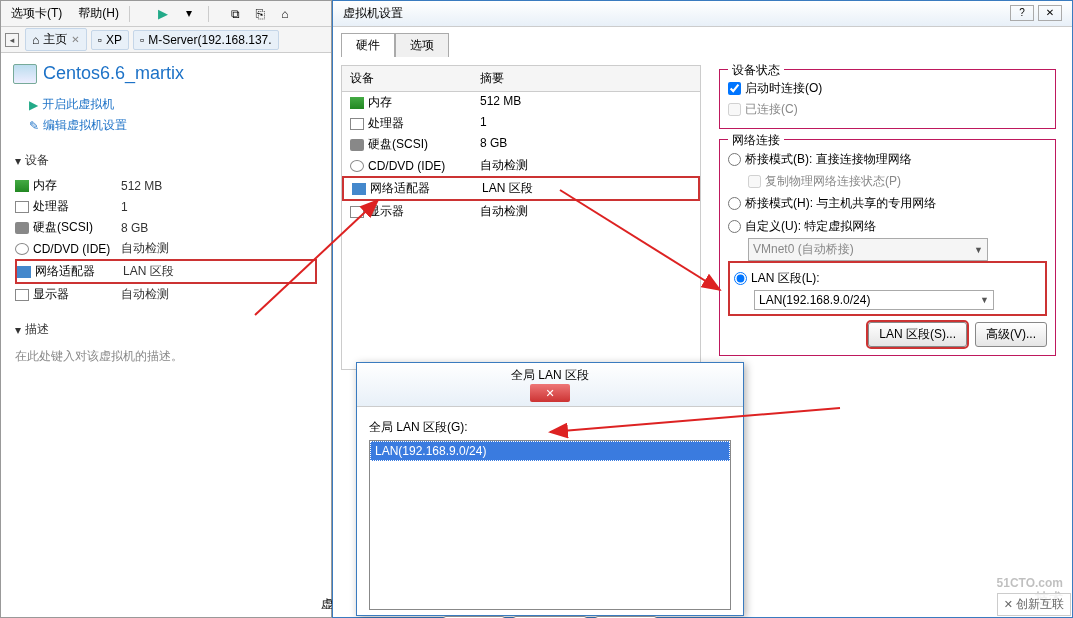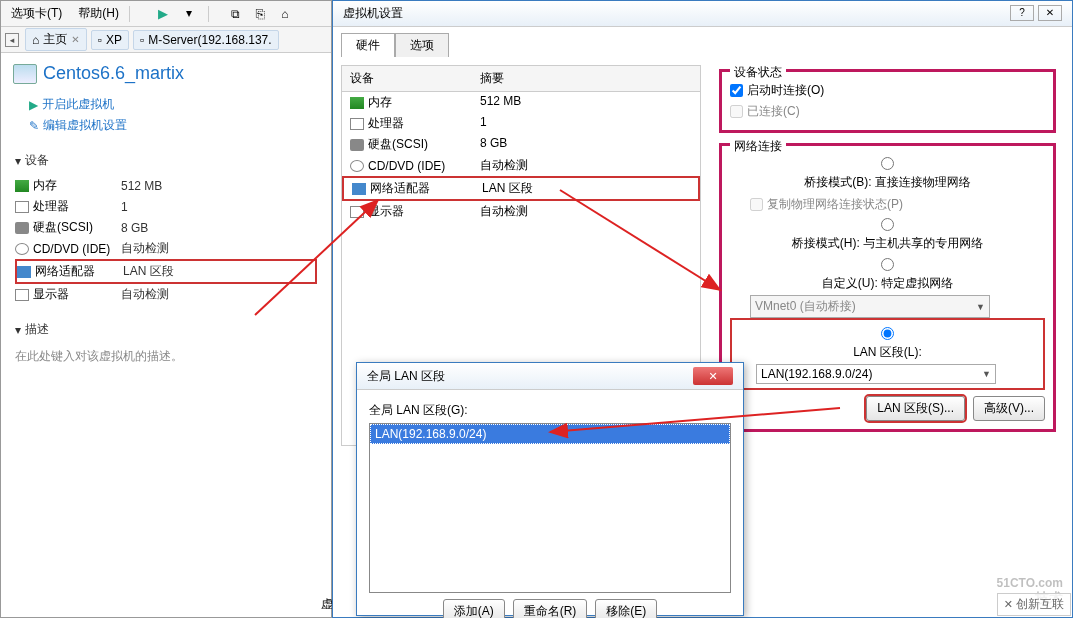--- a/index.html
+++ b/index.html
@@ -53,37 +53,37 @@
 .settings-tab.inactive { background: #f0f0f0; }
 .settings-body { display: flex; padding: 8px; gap: 10px; }
 .dev-panel { width: 360px; border: 1px solid #ccc; }
 .dev-header { display: flex; background: #f5f5f5; border-bottom: 1px solid #ccc; }
 .dev-header div { padding: 4px 8px; }
 .dev-h1 { width: 130px; }
 .dev-panel-list .row { display: flex; padding: 2px 8px; }
 .dev-panel-list .row .c1 { width: 130px; display: flex; align-items: center; gap: 4px; }
 .dev-panel-list .row.boxed { border: 2px solid #c33; }
 .right-panel { flex: 1; padding: 4px 8px; }
-.group { border: 3px solid #be185d; padding: 8px; margin-bottom: 10px; position: relative; }
+.group { border: 1px solid #be185d; padding: 8px; margin-bottom: 10px; position: relative; }
 .group-title { position: absolute; top: -8px; left: 8px; background: #fff; padding: 0 4px; }
 .cb-row { display: flex; align-items: center; gap: 4px; padding: 2px 0; }
-.radio-row { display: flex; align-items: center; gap: 4px; padding: 3px 0; flex-direction: column; }
+.radio-row { display: flex; align-items: center; gap: 4px; padding: 3px 0; }
 .sub-cb { margin-left: 20px; color: #888; }
 input[type=checkbox], input[type=radio] { margin: 0; }
 .combo { width: 240px; border: 1px solid #aaa; padding: 2px 4px; background: #fff; margin-left: 20px; display: flex; justify-content: space-between; align-items: center; }
 .combo.disabled { color: #888; background: #f5f5f5; }
 .combo .arrow { font-size: 9px; color: #555; }
 .btn-row { display: flex; gap: 8px; justify-content: flex-end; margin-top: 6px; }
 .win-button { border: 1px solid #888; background: linear-gradient(#fff,#e5e5e5); padding: 3px 10px; border-radius: 3px; }
 .win-button.boxed { outline: 2px solid #c33; }
 .lan-combo-box { border: 2px solid #c33; padding: 4px; }
 
 
 .lan-dlg { position: absolute; left: 356px; top: 362px; width: 388px; height: 254px; background: #fff; border: 1px solid #3a7bbf; box-shadow: 2px 2px 8px rgba(0,0,0,.3); }
-.lan-title { background: linear-gradient(#fff,#e8f0f8); padding: 4px 10px; border-bottom: 1px solid #ccc; display: flex; justify-content: space-between; align-items: center; }
+.lan-title { background: linear-gradient(#fff,#e8f0f8); padding: 4px 10px; border-bottom: 1px solid #ccc; display: flex; justify-content: space-between; align-items: center; flex-direction: column; }
 .lan-close { width: 40px; height: 18px; background: linear-gradient(#e77,#c33); color: #fff; text-align: center; border-radius: 2px; font-size: 11px; line-height: 18px; }
 .lan-body { padding: 12px; }
 .lan-list { border: 1px solid #888; height: 170px; margin-top: 4px; }
 .lan-item { background: #3a7bdf; color: #fff; padding: 2px 4px; border: 1px dotted #fff; }
 .lan-btns { display: flex; gap: 8px; justify-content: center; margin-top: 6px; }
 
 
 .arrow-svg { position: absolute; top: 0; left: 0; width: 1073px; height: 618px; pointer-events: none; }
 
 

